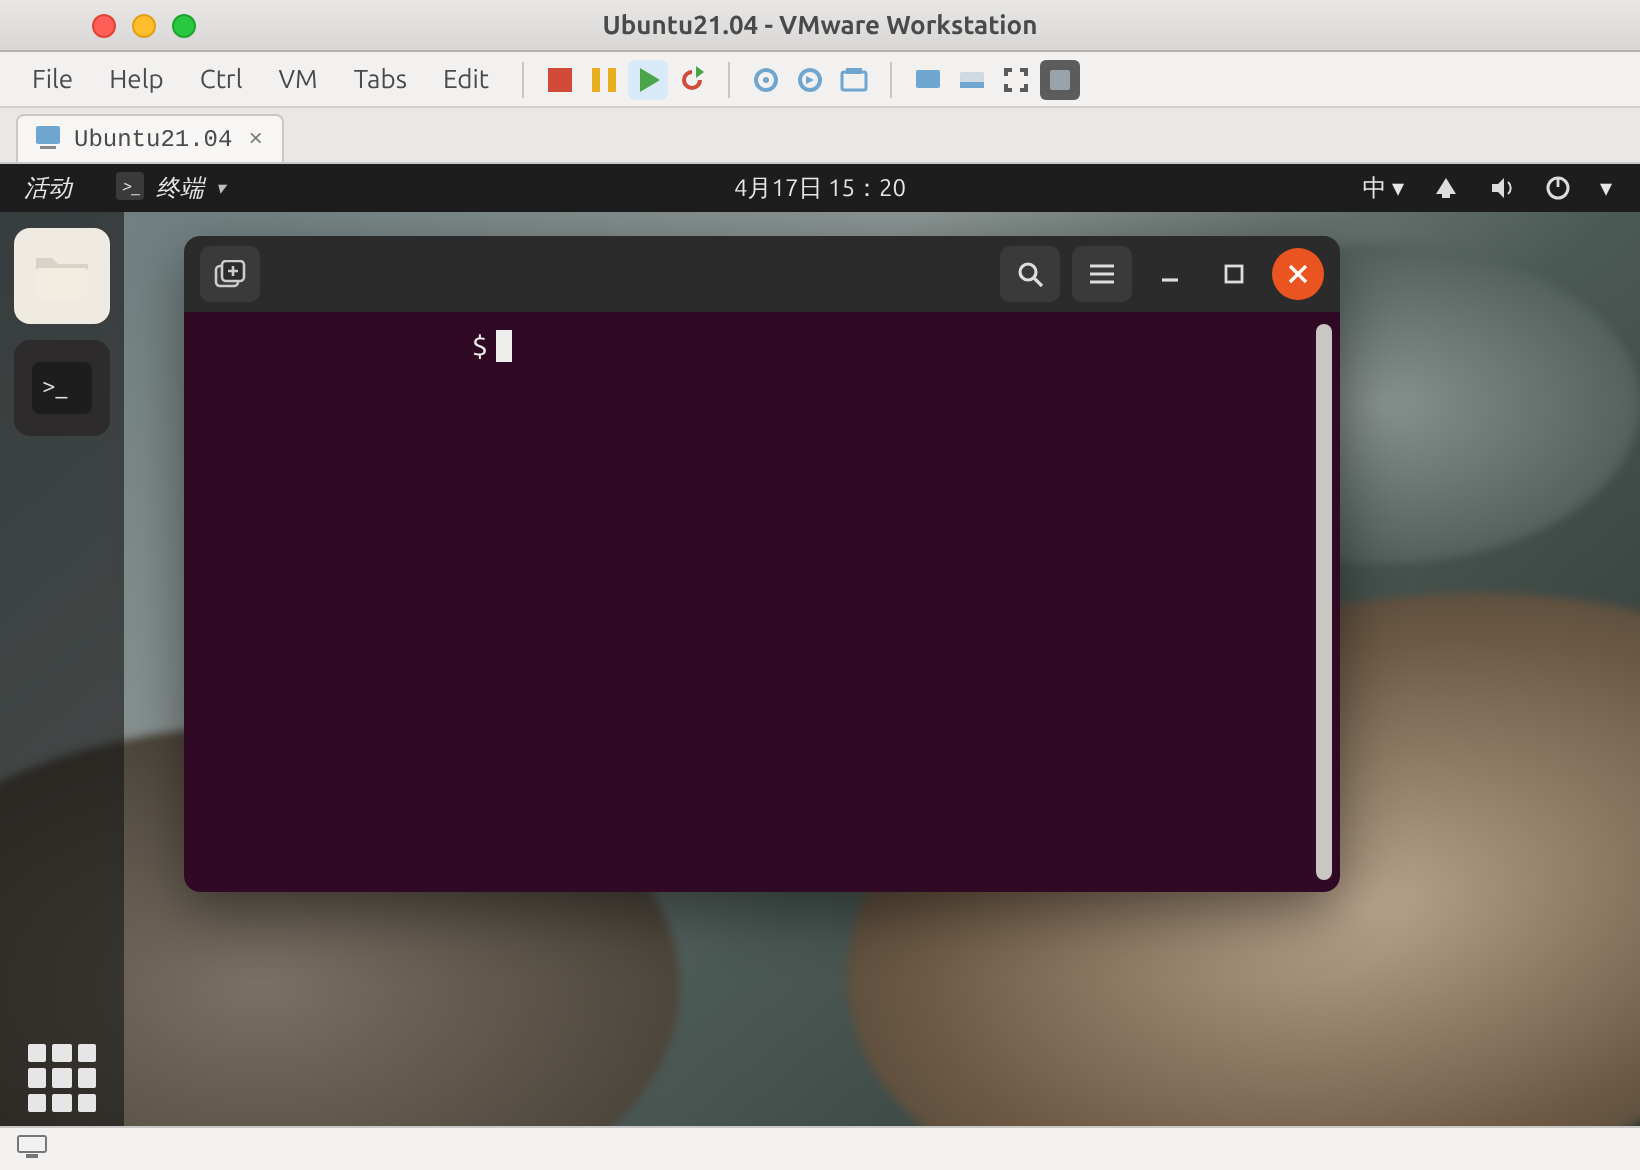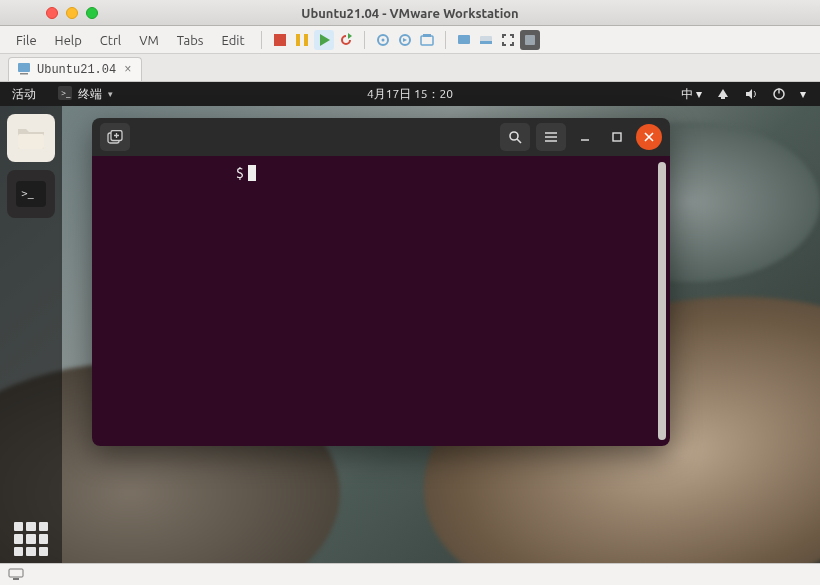--- a/index.html
+++ b/index.html
@@ -29,21 +29,21 @@
   
   .guest { position:relative; height: calc(585px - 26px - 28px - 28px - 22px); background: linear-gradient(140deg,#6a7a7c 0%,#8c9694 35%,#4c5a55 60%,#3a4440 80%,#2d3531 100%); overflow:hidden; }
   
   .blob { position:absolute; border-radius:50%; filter:blur(2px); }
   .b1 { width:520px; height:300px; right:-120px; bottom:-40px; background:radial-gradient(ellipse,#b9a48c 0%,#6d5a45 60%,#3b342a 100%); transform:rotate(-12deg); }
   .b2 { width:420px; height:260px; left:-80px; bottom:-60px; background:radial-gradient(ellipse,#7a7064 0%,#4d463c 70%,#2f2a23 100%); }
   .b3 { width:260px; height:160px; right:0; top:40px; background:radial-gradient(ellipse,#889290 0%,#4c5a55 80%); }
 
   
   .gnome-panel { position:absolute; top:0; left:0; right:0; height:24px; background:#1d1d1d; color:#e6e6e6; display:flex; align-items:center; font-size:12px; z-index:5; }
-  .gp-left { display:flex; align-items:center; }
+  .gp-left { display:flex; align-items:center;font-style:italic; }
   .gp-activities { padding:0 12px; }
   .gp-appmenu { display:flex; align-items:center; gap:6px; padding:0 10px; }
   .gp-appmenu .chev { font-size:9px; opacity:.8; }
   .gp-center { position:absolute; left:0; right:0; text-align:center; pointer-events:none; }
   .gp-center span { pointer-events:auto; }
   .gp-right { margin-left:auto; display:flex; align-items:center; gap:14px; padding-right:14px; }
   .gp-icon { display:inline-flex; }
 
   
   .dock { position:absolute; top:24px; bottom:0; left:0; width:62px; background:rgba(20,20,20,.6); display:flex; flex-direction:column; align-items:center; padding-top:8px; gap:8px; z-index:4; }

